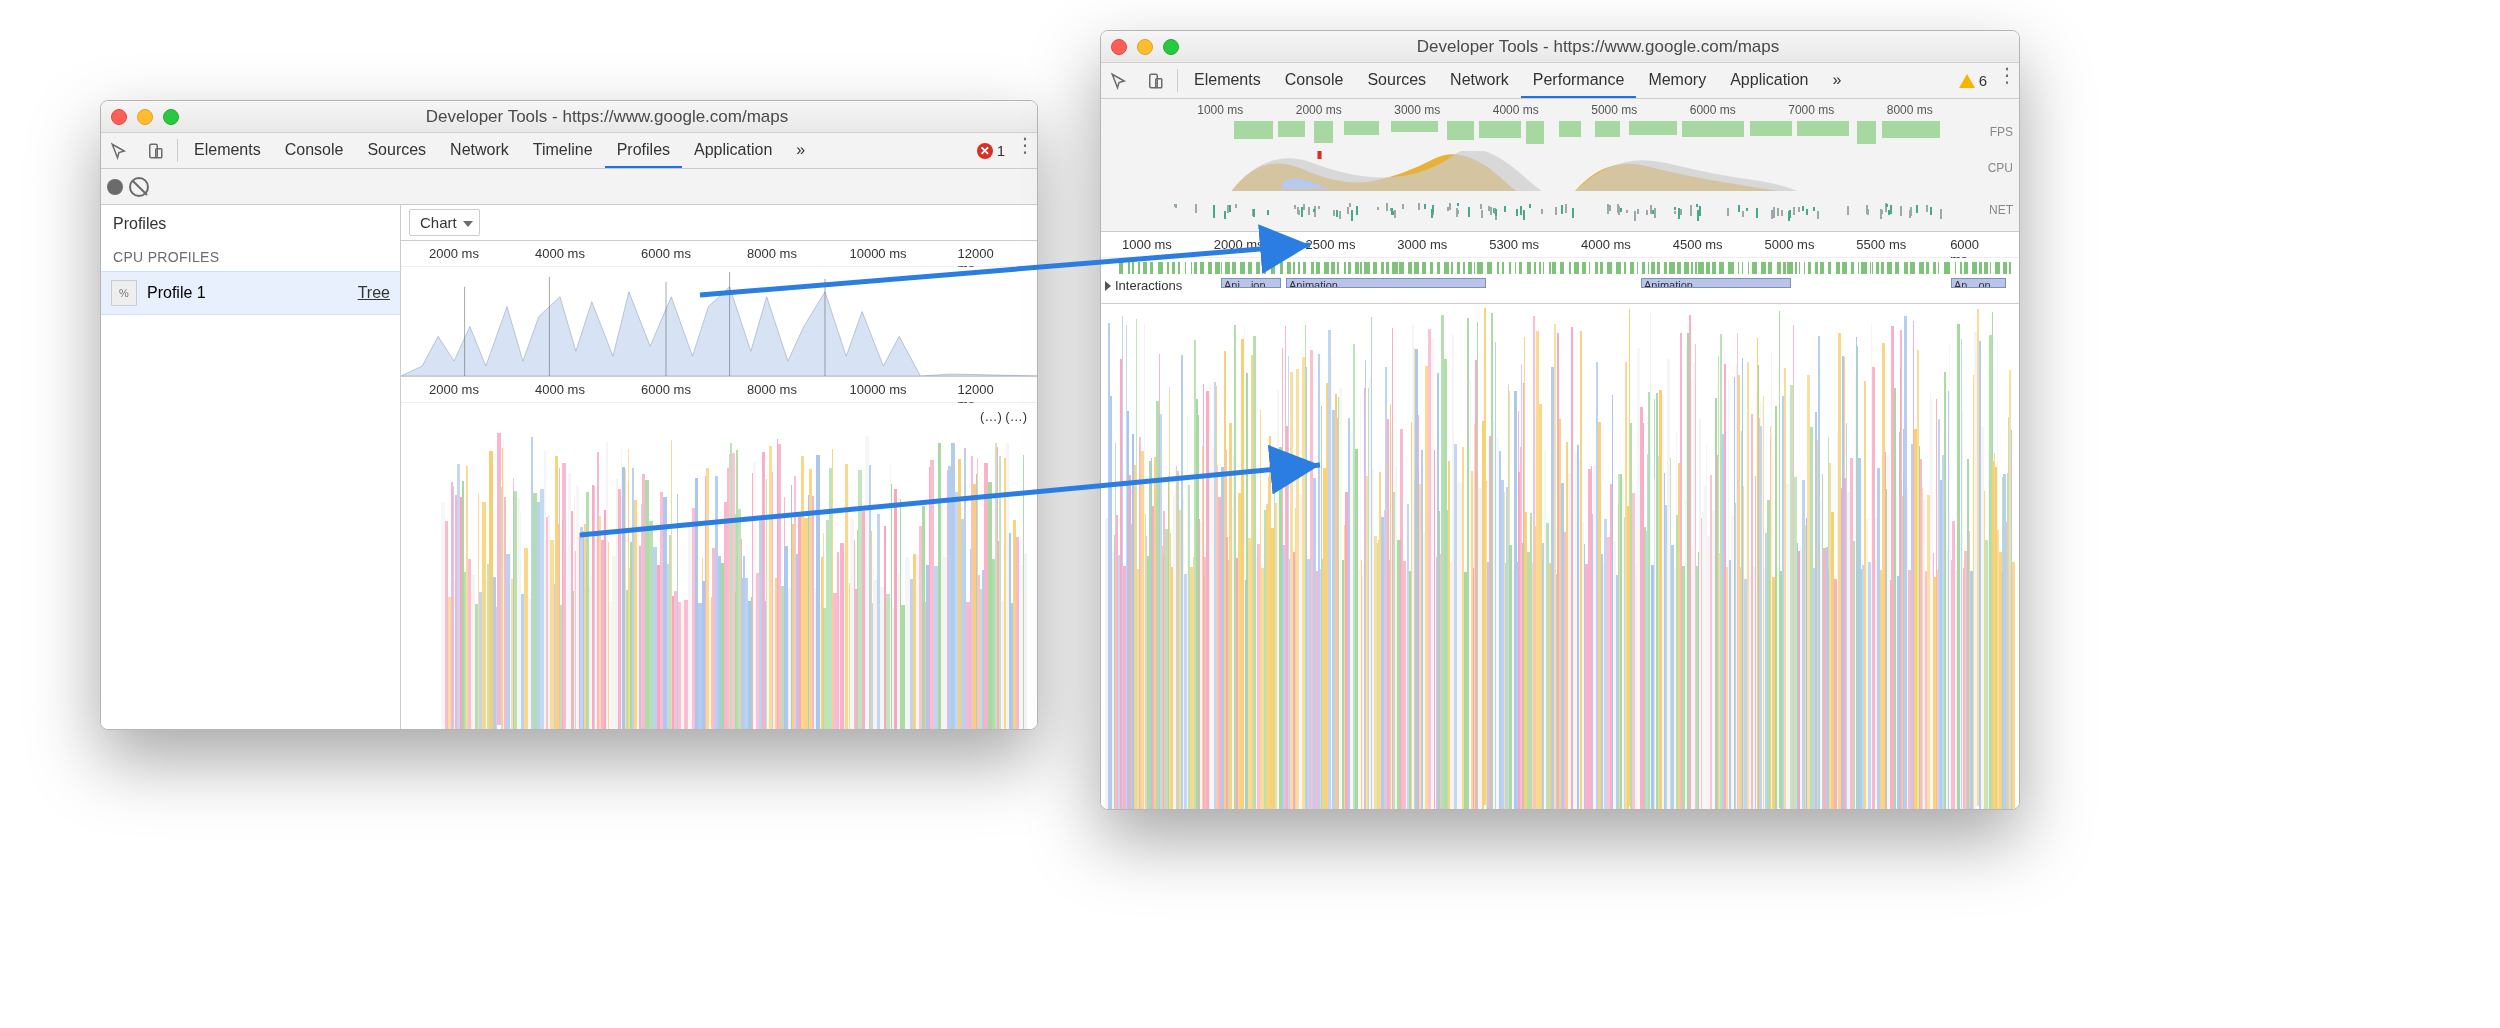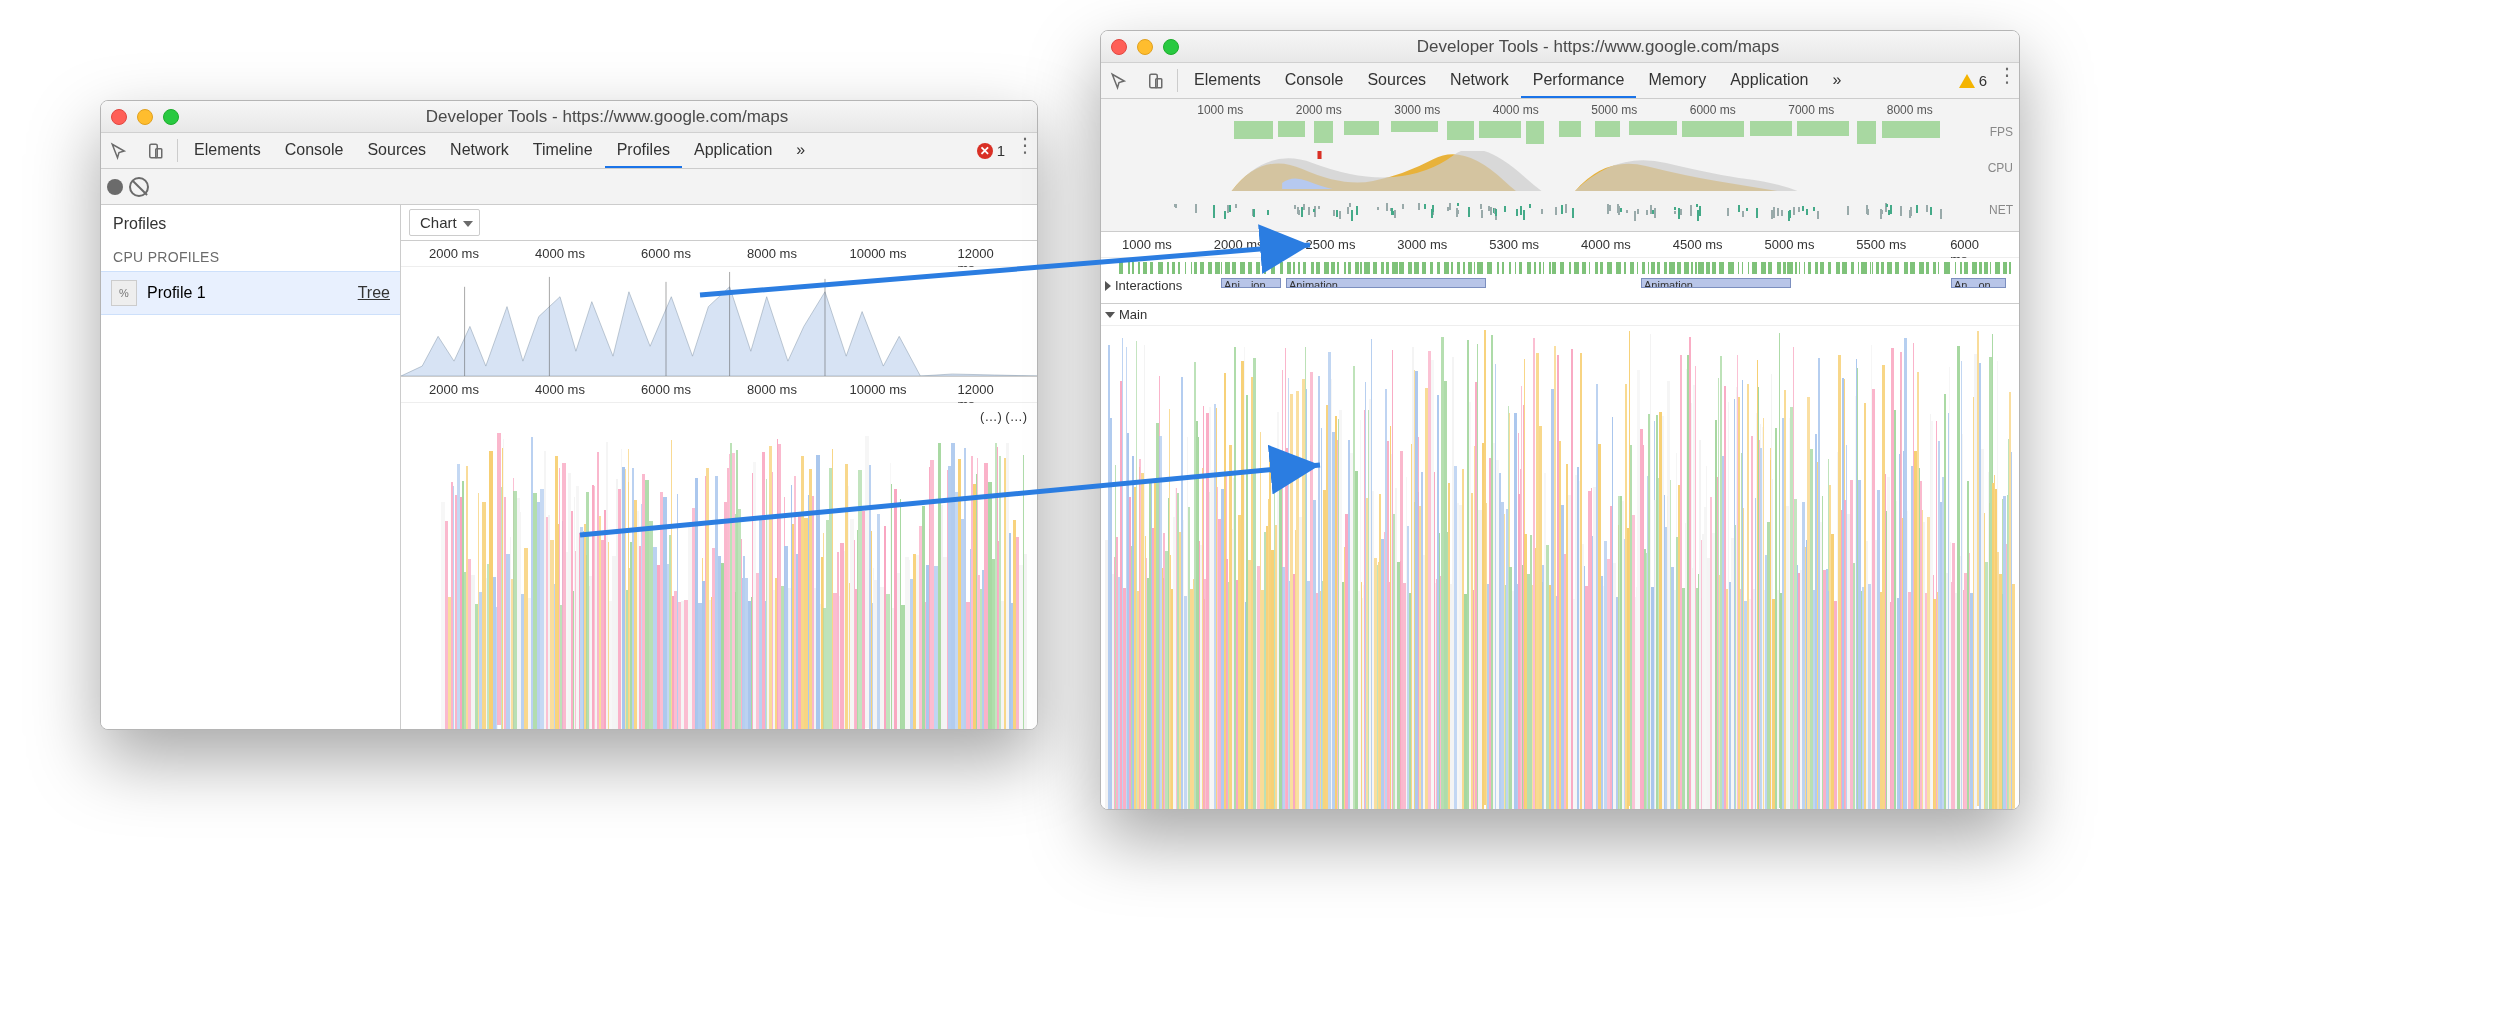--- a/index.html
+++ b/index.html
@@ -857,24 +857,20 @@
       <div class="glabel" style="top:20px">
         <span class="tri"></span>
         <span>Interactions</span>
       </div>
       <div class="anim" style="left:120px;width:60px">Ani…ion</div>
       <div class="anim" style="left:185px;width:200px">Animation</div>
       <div class="anim" style="left:540px;width:150px">Animation</div>
       <div class="anim" style="left:850px;width:55px">An…on</div>
     </div>
 
-    <div class="mainhdr">
-      <span class="tri2"></span>
-      <span>Main</span>
-    </div>
 
     <div class="flameR">
       <div class="stripes" id="flameR">
           <div class="stripe" style="width: 1.35165%; background: rgb(243, 243, 243); opacity: 0.985646; margin-top: 23.0954%;"></div>
           <div class="stripe" style="width: 0.930509%; background: rgb(168, 197, 237); opacity: 0.858579; margin-top: 1.61754%;"></div>
           <div class="stripe" style="width: 1.1139%; background: rgb(168, 197, 237); opacity: 0.89859; margin-top: 9.64583%;"></div>
           <div class="stripe" style="width: 1.16354%; background: rgb(243, 243, 243); opacity: 0.997655; margin-top: 26.8099%;"></div>
           <div class="stripe" style="width: 0.437458%; background: rgb(249, 165, 192); opacity: 0.87923; margin-top: 24.9617%;"></div>
           <div class="stripe" style="width: 0.412203%; background: rgb(166, 216, 160); opacity: 0.759364; margin-top: 14.8418%;"></div>
           <div class="stripe" style="width: 1.07172%; background: rgb(249, 165, 192); opacity: 0.841145; margin-top: 22.7467%;"></div>

